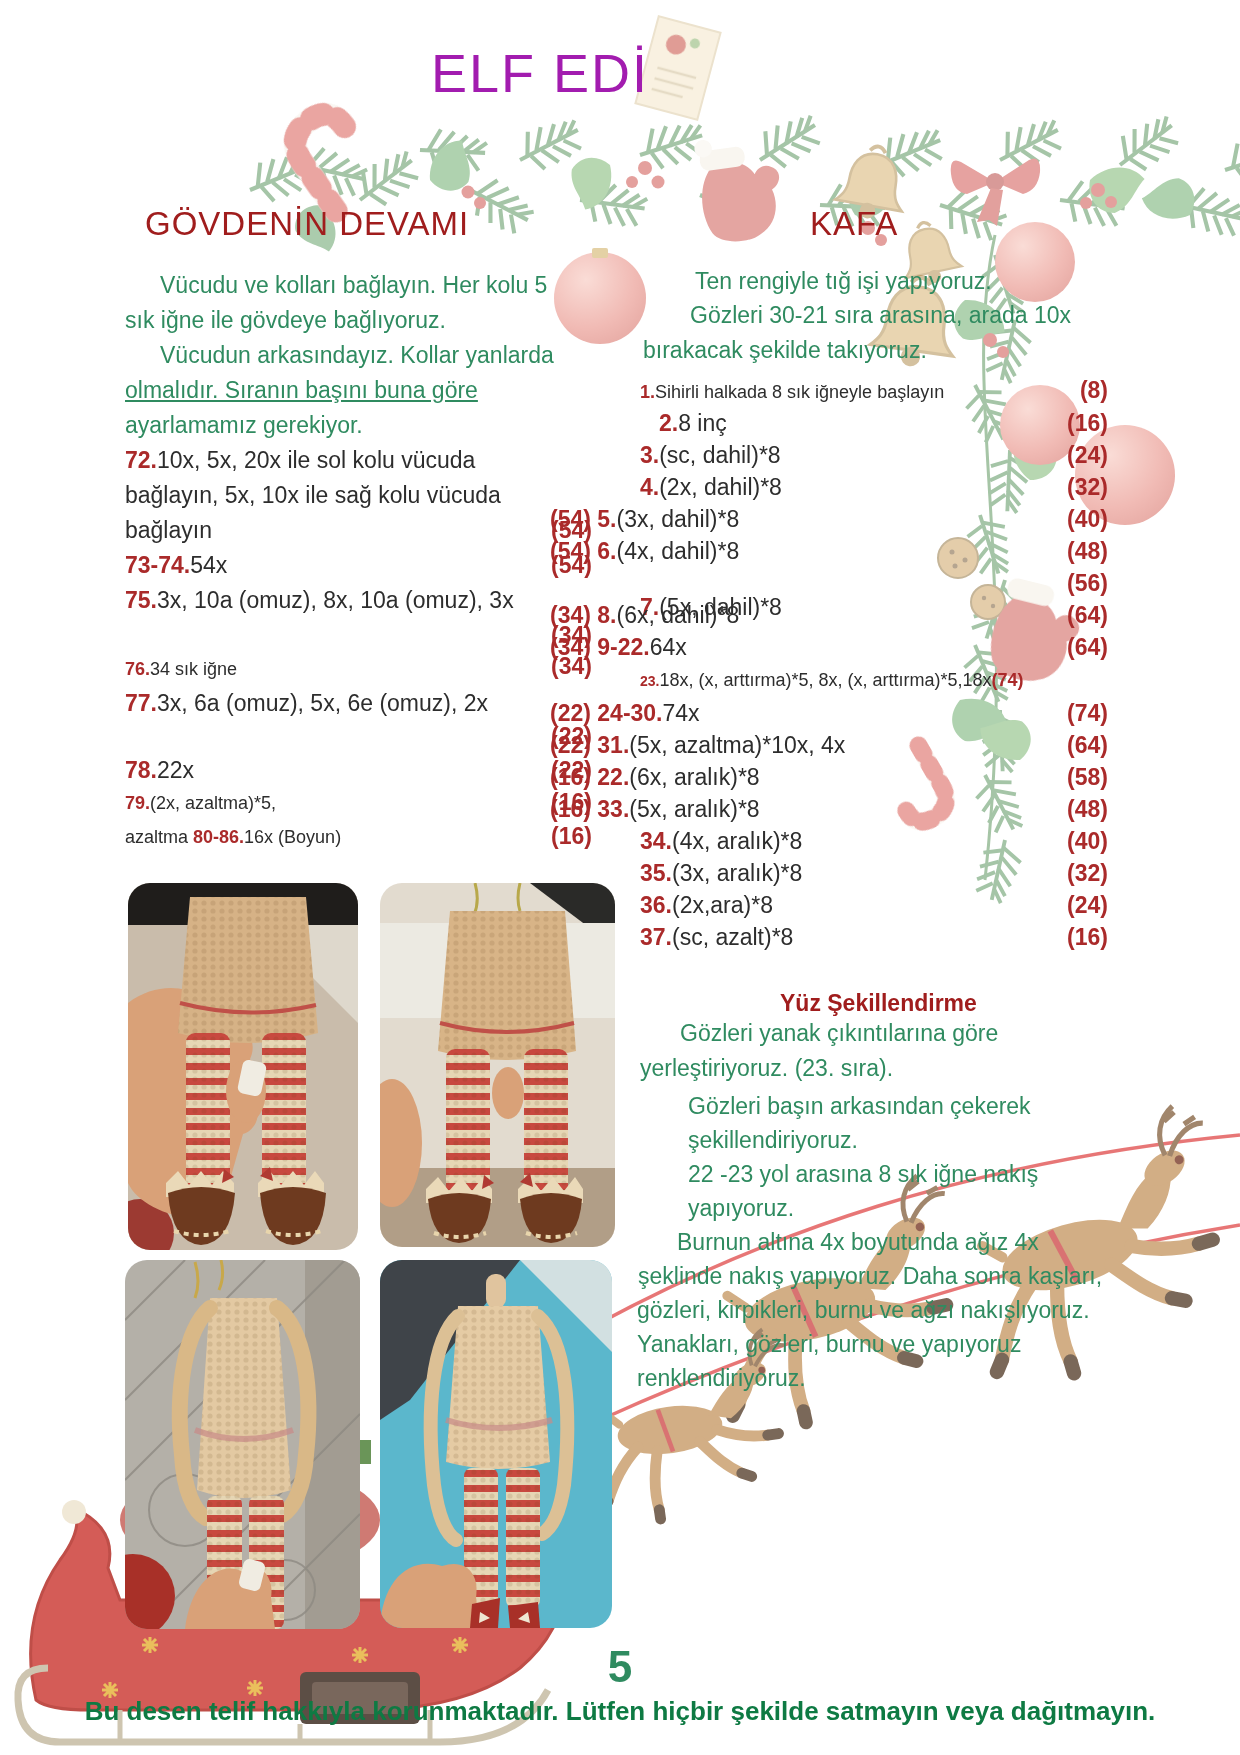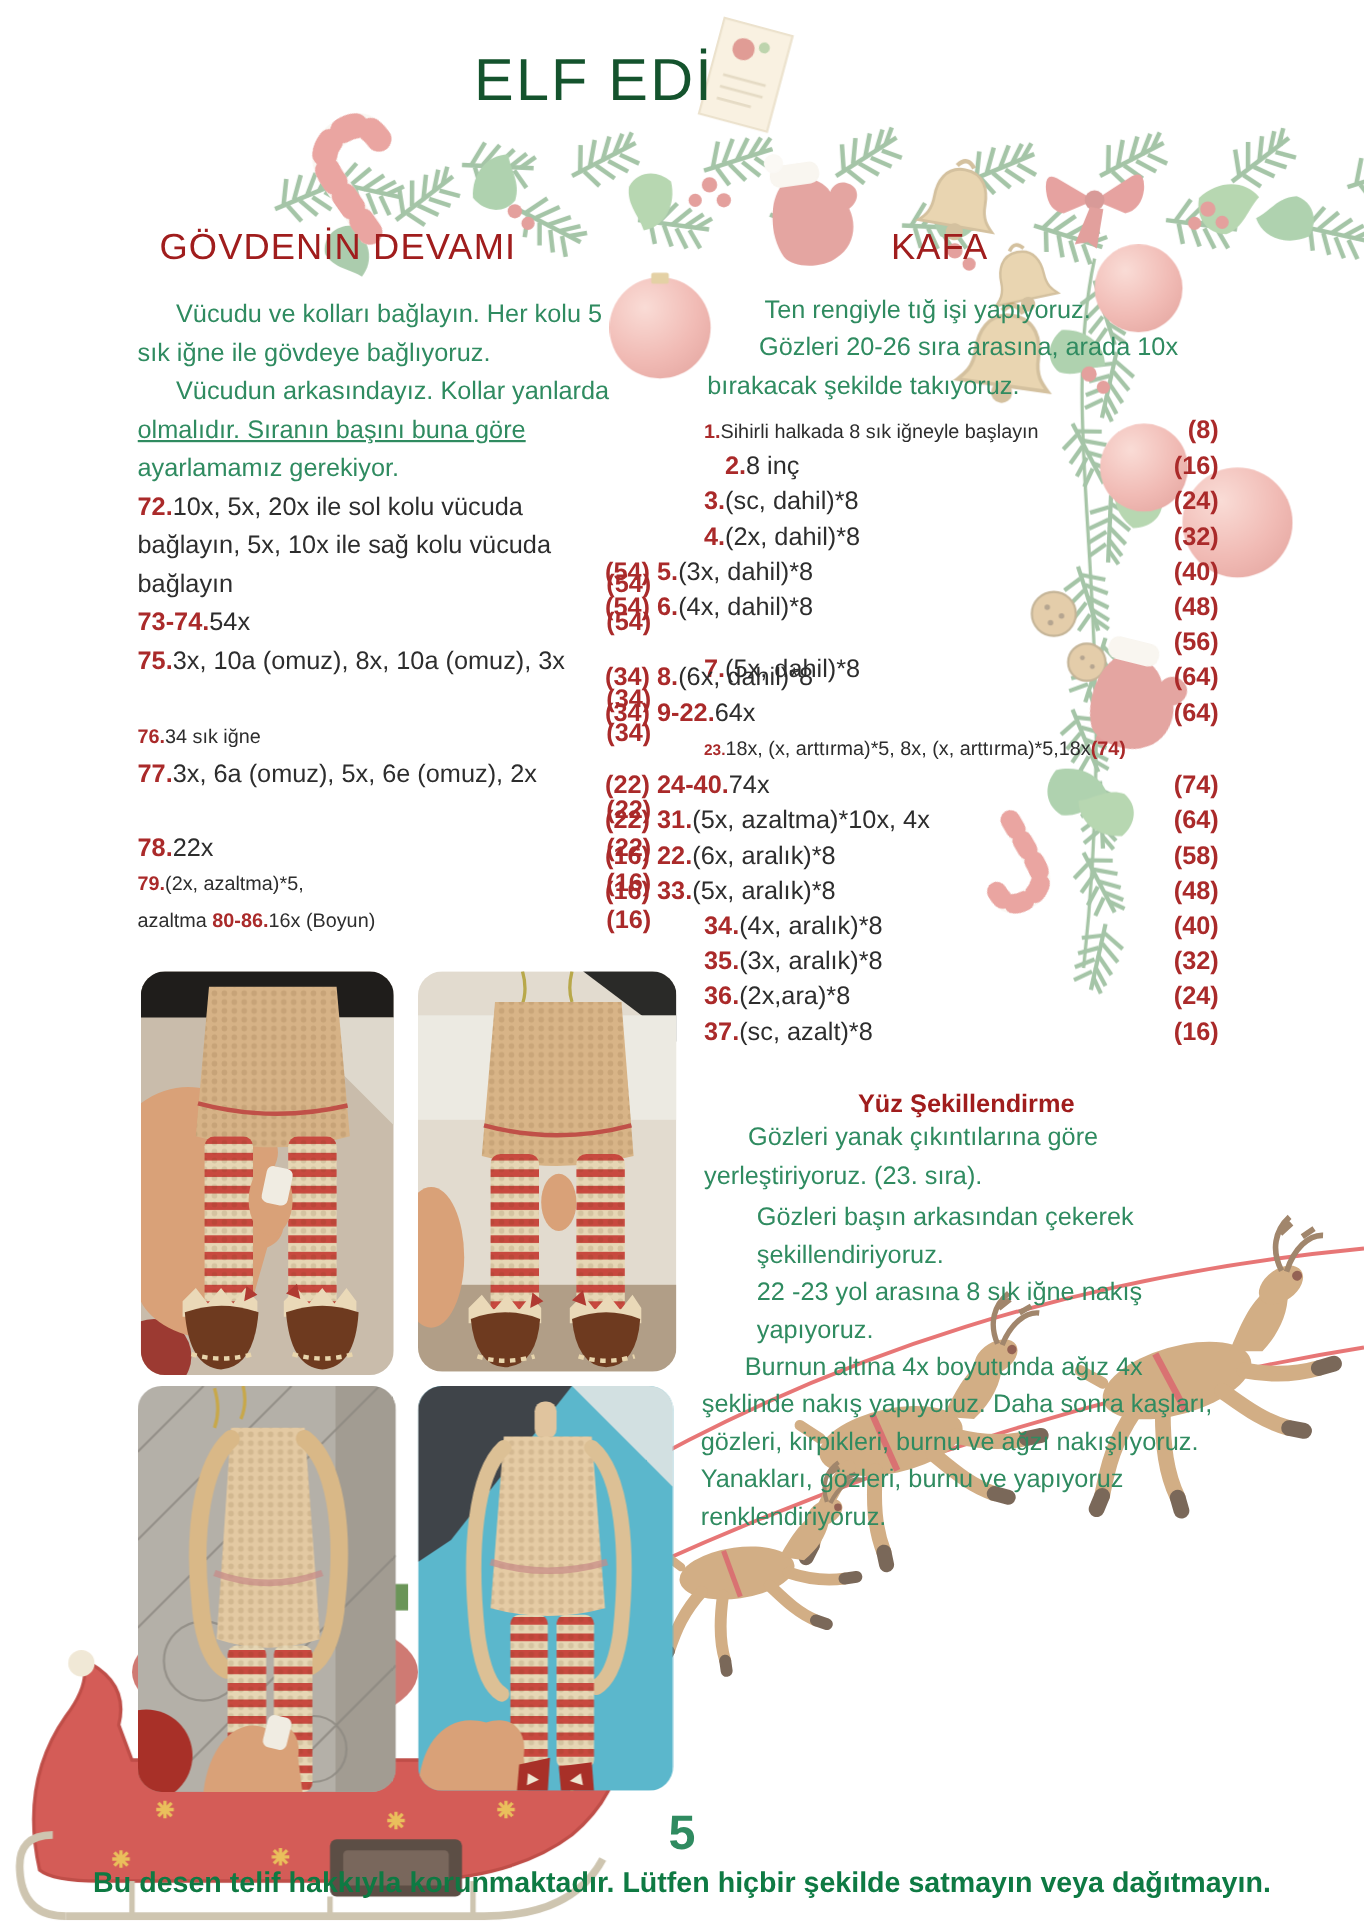--- a/index.html
+++ b/index.html
@@ -7,21 +7,21 @@
         font-family:"Liberation Sans","DejaVu Sans",sans-serif;color:#2d2d2d;}
   .abs{position:absolute;white-space:nowrap;line-height:1.15;}
   .big{font-size:23px;}
   .sm{font-size:18px;}
   .green{color:#2f8b60;}
   .num{color:#aa2a2a;font-weight:700;}
   .cnt{color:#aa2a2a;font-weight:700;font-size:23px;}
   .lcnt{left:480px;width:112px;text-align:right;}
   .rcnt{left:1000px;width:108px;text-align:right;}
   .heading{font-size:33px;color:#a01d1d;letter-spacing:1px;}
-  .title{left:0;width:1080px;text-align:center;font-size:54px;color:#14532d;letter-spacing:2px;}
+  .title{left:0;width:1080px;text-align:center;font-size:54px;color:#a21caf;letter-spacing:2px;}
   .pagenum{left:0;width:1240px;text-align:center;font-size:44px;font-weight:700;color:#2f8b60;}
   .footer{left:0;width:1240px;text-align:center;font-size:26px;font-weight:700;color:#0e7a43;}
   .faceh{font-size:23px;font-weight:700;color:#a01d1d;}
   .photo{position:absolute;border-radius:22px;overflow:hidden;}
   svg{display:block;}
   .deco{position:absolute;left:0;top:0;pointer-events:none;}
   .txt{position:relative;z-index:3;}
 </style>
 </head>
 <body>
@@ -344,34 +344,34 @@
     <div class="abs cnt lcnt" style="top:622px;">(34)</div>
     <div class="abs cnt lcnt" style="top:653px;">(34)</div>
     <div class="abs cnt lcnt" style="top:723px;">(22)</div>
     <div class="abs cnt lcnt" style="top:757px;">(22)</div>
     <div class="abs cnt lcnt" style="top:789px;">(16)</div>
     <div class="abs cnt lcnt" style="top:823px;">(16)</div>
 
     <div class="abs heading" style="left:810px;top:205px;">KAFA</div>
 
     <div class="abs big green" style="left:695px;top:268px;">Ten rengiyle tığ işi yapıyoruz.</div>
-    <div class="abs big green" style="left:690px;top:302px;">Gözleri 20-26 sıra arasına, arada 10x</div>
+    <div class="abs big green" style="left:690px;top:302px;">Gözleri 30-21 sıra arasına, arada 10x</div>
     <div class="abs big green" style="left:643px;top:337px;">bırakacak şekilde takıyoruz.</div>
 
     <div class="abs sm" style="left:640px;top:382px;"><span class="num" style="font-size:18px;">1.</span><span>Sihirli halkada 8 sık iğneyle başlayın</span></div>
     <div class="abs big" style="left:640px;top:410px;margin-left:19px;"><span class="num">2.</span><span>8 inç</span></div>
     <div class="abs big" style="left:640px;top:442px;"><span class="num">3.</span><span>(sc, dahil)*8</span></div>
     <div class="abs big" style="left:640px;top:474px;"><span class="num">4.</span><span>(2x, dahil)*8</span></div>
     <div class="abs big" style="left:550px;top:506px;"><span class="cnt">(54)</span> <span><span class="num">5.</span><span>(3x, dahil)*8</span></span></div>
     <div class="abs big" style="left:550px;top:538px;"><span class="cnt">(54)</span> <span><span class="num">6.</span><span>(4x, dahil)*8</span></span></div>
     <div class="abs big" style="left:640px;top:570px;margin-top:24px;"><span class="num">7.</span><span>(5x, dahil)*8</span></div>
     <div class="abs big" style="left:550px;top:602px;"><span class="cnt">(34)</span> <span><span class="num">8.</span><span>(6x, dahil)*8</span></span></div>
     <div class="abs big" style="left:550px;top:634px;"><span class="cnt">(34)</span> <span><span class="num">9-22.</span><span>64x</span></span></div>
     <div class="abs sm" style="left:640px;top:670px;"><span class="num" style="font-size:14px;">23.</span><span>18x, (x, arttırma)*5, 8x, (x, arttırma)*5,18x</span><span class="cnt" style="font-size:18px;">(74)</span></div>
-    <div class="abs big" style="left:550px;top:700px;"><span class="cnt">(22)</span> <span><span class="num">24-40.</span><span>74x</span></span></div>
+    <div class="abs big" style="left:550px;top:700px;"><span class="cnt">(22)</span> <span><span class="num">24-30.</span><span>74x</span></span></div>
     <div class="abs big" style="left:550px;top:732px;"><span class="cnt">(22)</span> <span><span class="num">31.</span><span>(5x, azaltma)*10x, 4x</span></span></div>
     <div class="abs big" style="left:550px;top:764px;"><span class="cnt">(16)</span> <span><span class="num">22.</span><span>(6x, aralık)*8</span></span></div>
     <div class="abs big" style="left:550px;top:796px;"><span class="cnt">(16)</span> <span><span class="num">33.</span><span>(5x, aralık)*8</span></span></div>
     <div class="abs big" style="left:640px;top:828px;"><span class="num">34.</span><span>(4x, aralık)*8</span></div>
     <div class="abs big" style="left:640px;top:860px;"><span class="num">35.</span><span>(3x, aralık)*8</span></div>
     <div class="abs big" style="left:640px;top:892px;"><span class="num">36.</span><span>(2x,ara)*8</span></div>
     <div class="abs big" style="left:640px;top:924px;"><span class="num">37.</span><span>(sc, azalt)*8</span></div>
 
     <div class="abs cnt rcnt" style="top:377px;">(8)</div>
     <div class="abs cnt rcnt" style="top:410px;">(16)</div>

